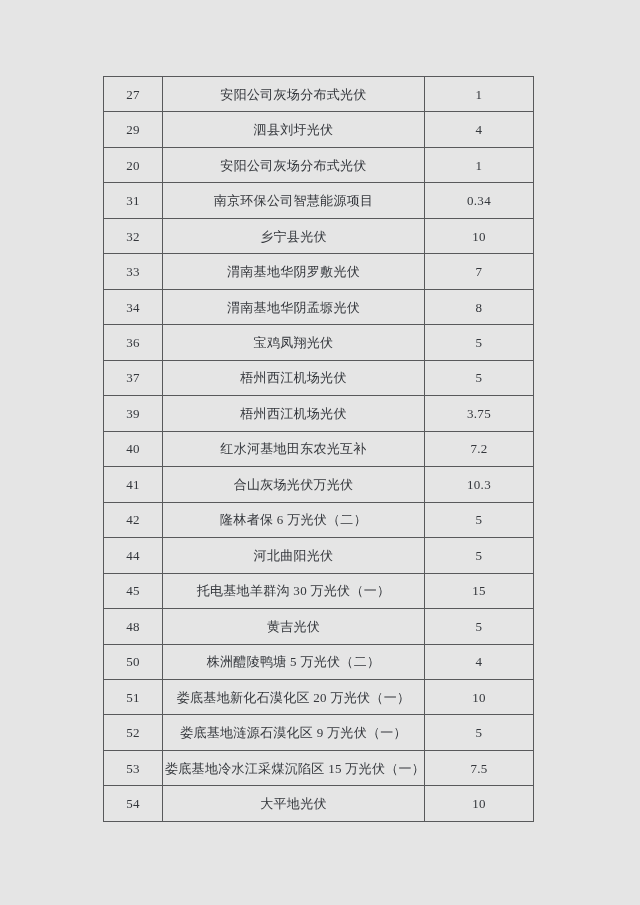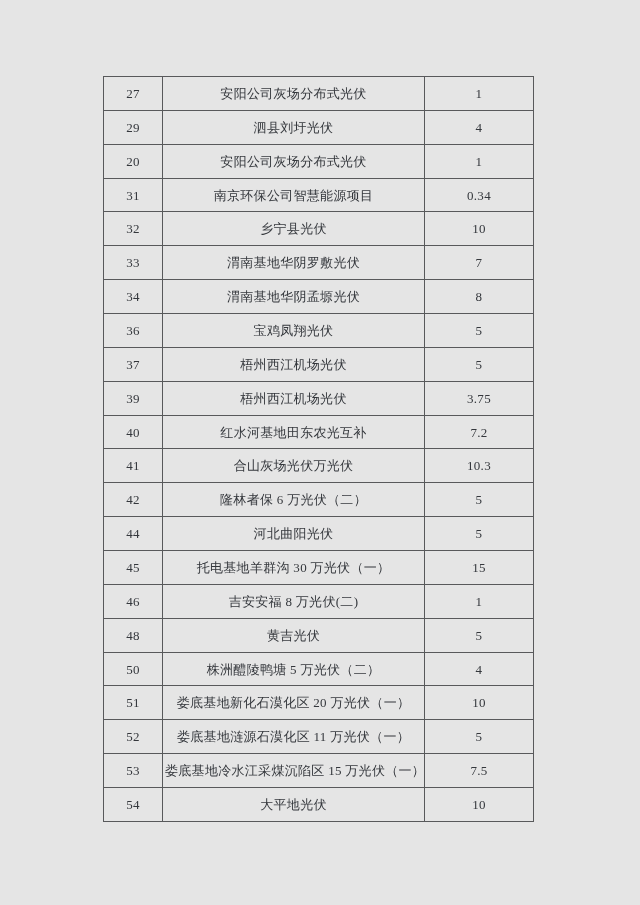--- a/index.html
+++ b/index.html
@@ -138,25 +138,20 @@
     <td>河北曲阳光伏</td>
     <td>5</td>
   </tr>
 
   <tr>
     <td>45</td>
     <td>托电基地羊群沟 30 万光伏（一）</td>
     <td>15</td>
   </tr>
 
-  <tr>
-    <td>46</td>
-    <td>吉安安福 8 万光伏(二)</td>
-    <td>1</td>
-  </tr>
 
 
   <tr>
     <td>48</td>
     <td>黄吉光伏</td>
     <td>5</td>
   </tr>
 
 
   <tr>
@@ -166,21 +161,21 @@
   </tr>
 
   <tr>
     <td>51</td>
     <td>娄底基地新化石漠化区 20 万光伏（一）</td>
     <td>10</td>
   </tr>
 
   <tr>
     <td>52</td>
-    <td>娄底基地涟源石漠化区 11 万光伏（一）</td>
+    <td>娄底基地涟源石漠化区 9 万光伏（一）</td>
     <td>5</td>
   </tr>
 
   <tr>
     <td>53</td>
     <td>娄底基地冷水江采煤沉陷区 15 万光伏（一）</td>
     <td>7.5</td>
   </tr>
 
   <tr>

